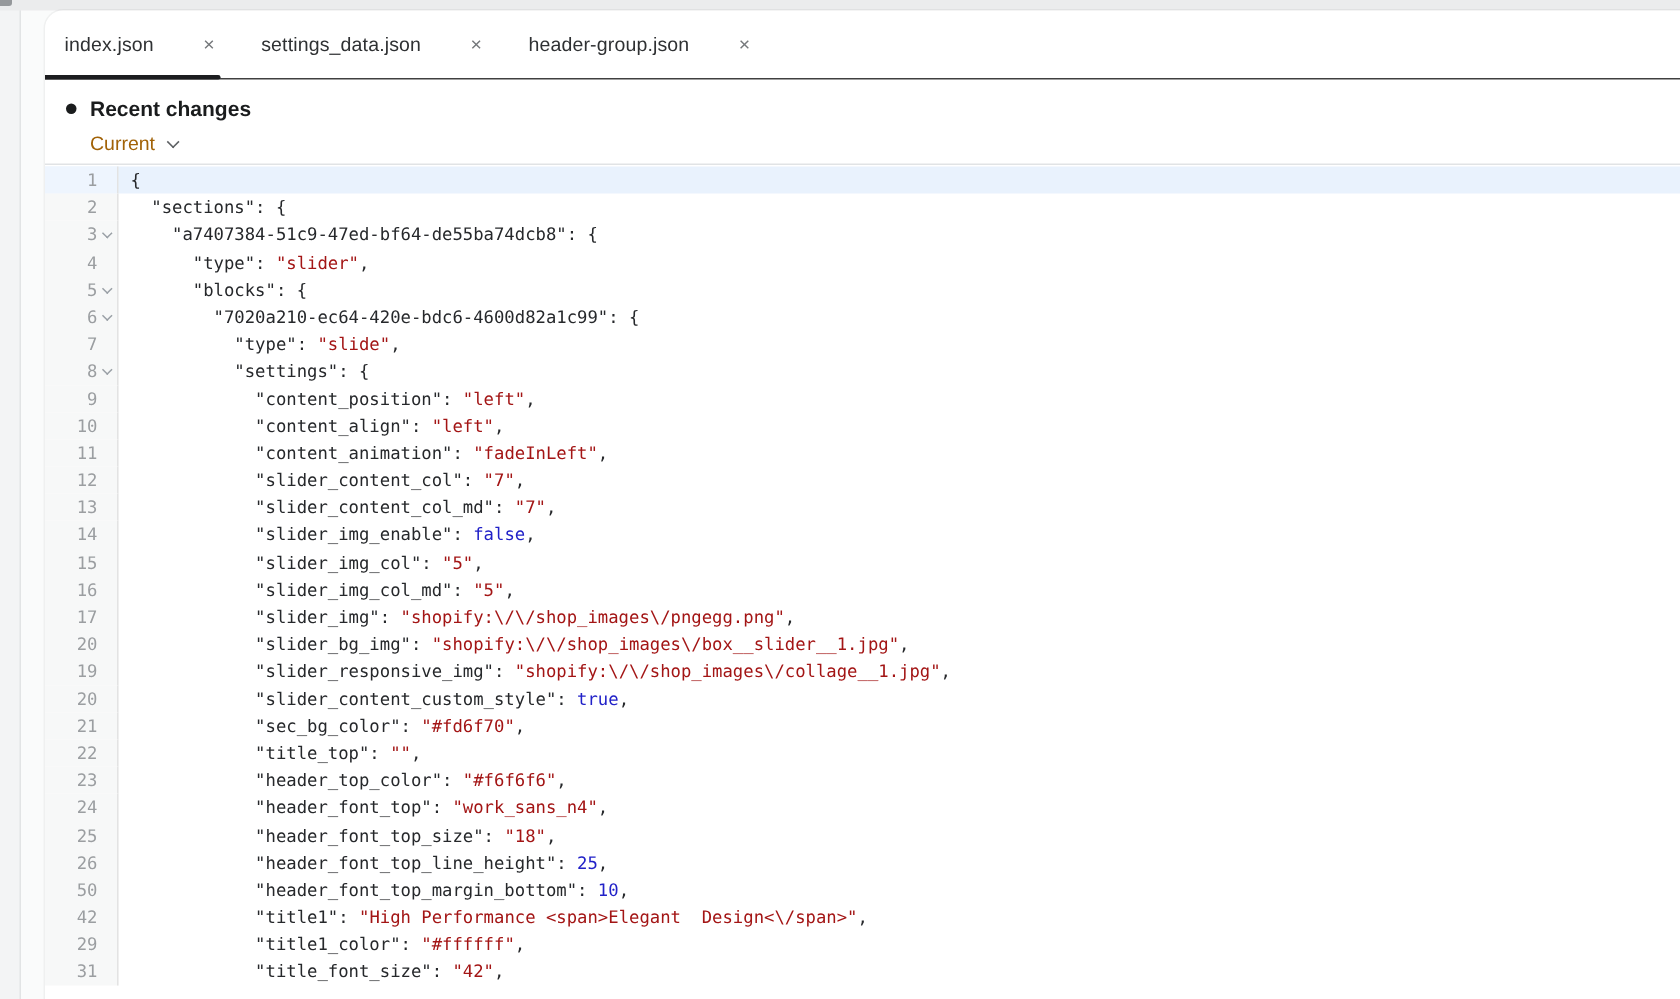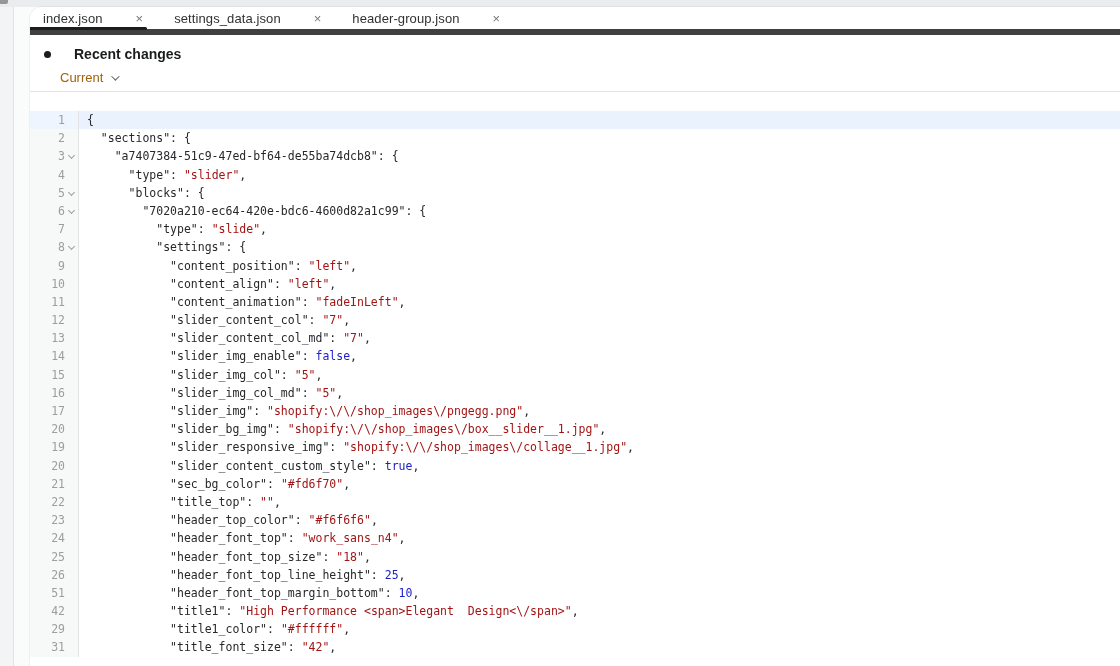--- a/index.html
+++ b/index.html
@@ -12,33 +12,33 @@
   .left-rail { position:absolute; left:0; top:0; width:14px; height:666px;
     background:#f3f4f5; border-right:1px solid #e2e4e5; z-index:1; }
   .corner-fragment { position:absolute; left:0; top:0; width:8px; height:4px;
     background:#95989b; border-radius:0 0 2px 0; z-index:3; }
 
   .card { position:absolute; left:30px; top:7px; right:0; bottom:0;
     background:#fff; border-top-left-radius:12px; overflow:hidden;
     box-shadow:0 0 0 1px rgba(0,0,0,.045); z-index:2; }
 
   
-  .tabbar { position:relative; height:28px; display:flex; align-items:center;
-    padding-left:13px; border-bottom:6px solid #404040; }
+  .tabbar { position:relative; height:46px; display:flex; align-items:center;
+    padding-left:13px; border-bottom:1px solid #404040; }
   .tab { display:flex; align-items:center; gap:31px; padding-right:29px;
     height:100%; cursor:pointer; }
   .tab-label { font-size:13px; color:#2f3133; letter-spacing:.1px; }
   .tab-close { font-size:13px; color:#75787b; line-height:1; padding:2px; }
   .active-underline { position:absolute; left:0; bottom:-1px; width:117px;
     height:3px; background:var(--active_tab_underline,#1c1d1f);
     border-radius:0 2px 2px 0; }
 
   
   .subheader { height:57px; border-bottom:1px solid #e1e3e5; padding:11px 0 0 14px; }
-  .title-row { display:flex; align-items:center; gap:23px; }
+  .title-row { display:flex; align-items:center; gap:9px; }
   .dot { width:7px; height:7px; border-radius:50%; background:#1a1c1d; }
   .panel-title { font-size:14px; font-weight:700; color:#1a1c1d; }
   .version-row { display:inline-flex; align-items:center; gap:8px;
     margin:8px 0 0 16px; cursor:pointer; }
   .version-label { font-size:13px; color:#a16207; }
   .chev { width:6px; height:6px; border-right:1.6px solid #5c5f62;
     border-bottom:1.6px solid #5c5f62; transform:rotate(45deg) translateY(-2px); }
 
   
   .editor { position:absolute; left:0; top:104px; right:0; bottom:0;
@@ -192,21 +192,21 @@
       </div>
       <div class="row">
         <div class="gutter-cell">25</div>
         <div class="code-cell"><span class="tk-p">            "header_font_top_size": </span><span class="tk-s">"18"</span><span class="tk-p">,</span></div>
       </div>
       <div class="row">
         <div class="gutter-cell">26</div>
         <div class="code-cell"><span class="tk-p">            "header_font_top_line_height": </span><span class="tk-a">25</span><span class="tk-p">,</span></div>
       </div>
       <div class="row">
-        <div class="gutter-cell">51</div>
+        <div class="gutter-cell">50</div>
         <div class="code-cell"><span class="tk-p">            "header_font_top_margin_bottom": </span><span class="tk-a">10</span><span class="tk-p">,</span></div>
       </div>
       <div class="row">
         <div class="gutter-cell">42</div>
         <div class="code-cell"><span class="tk-p">            "title1": </span><span class="tk-s">"High Performance &lt;span&gt;Elegant  Design&lt;\/span&gt;"</span><span class="tk-p">,</span></div>
       </div>
       <div class="row">
         <div class="gutter-cell">29</div>
         <div class="code-cell"><span class="tk-p">            "title1_color": </span><span class="tk-s">"#ffffff"</span><span class="tk-p">,</span></div>
       </div>

